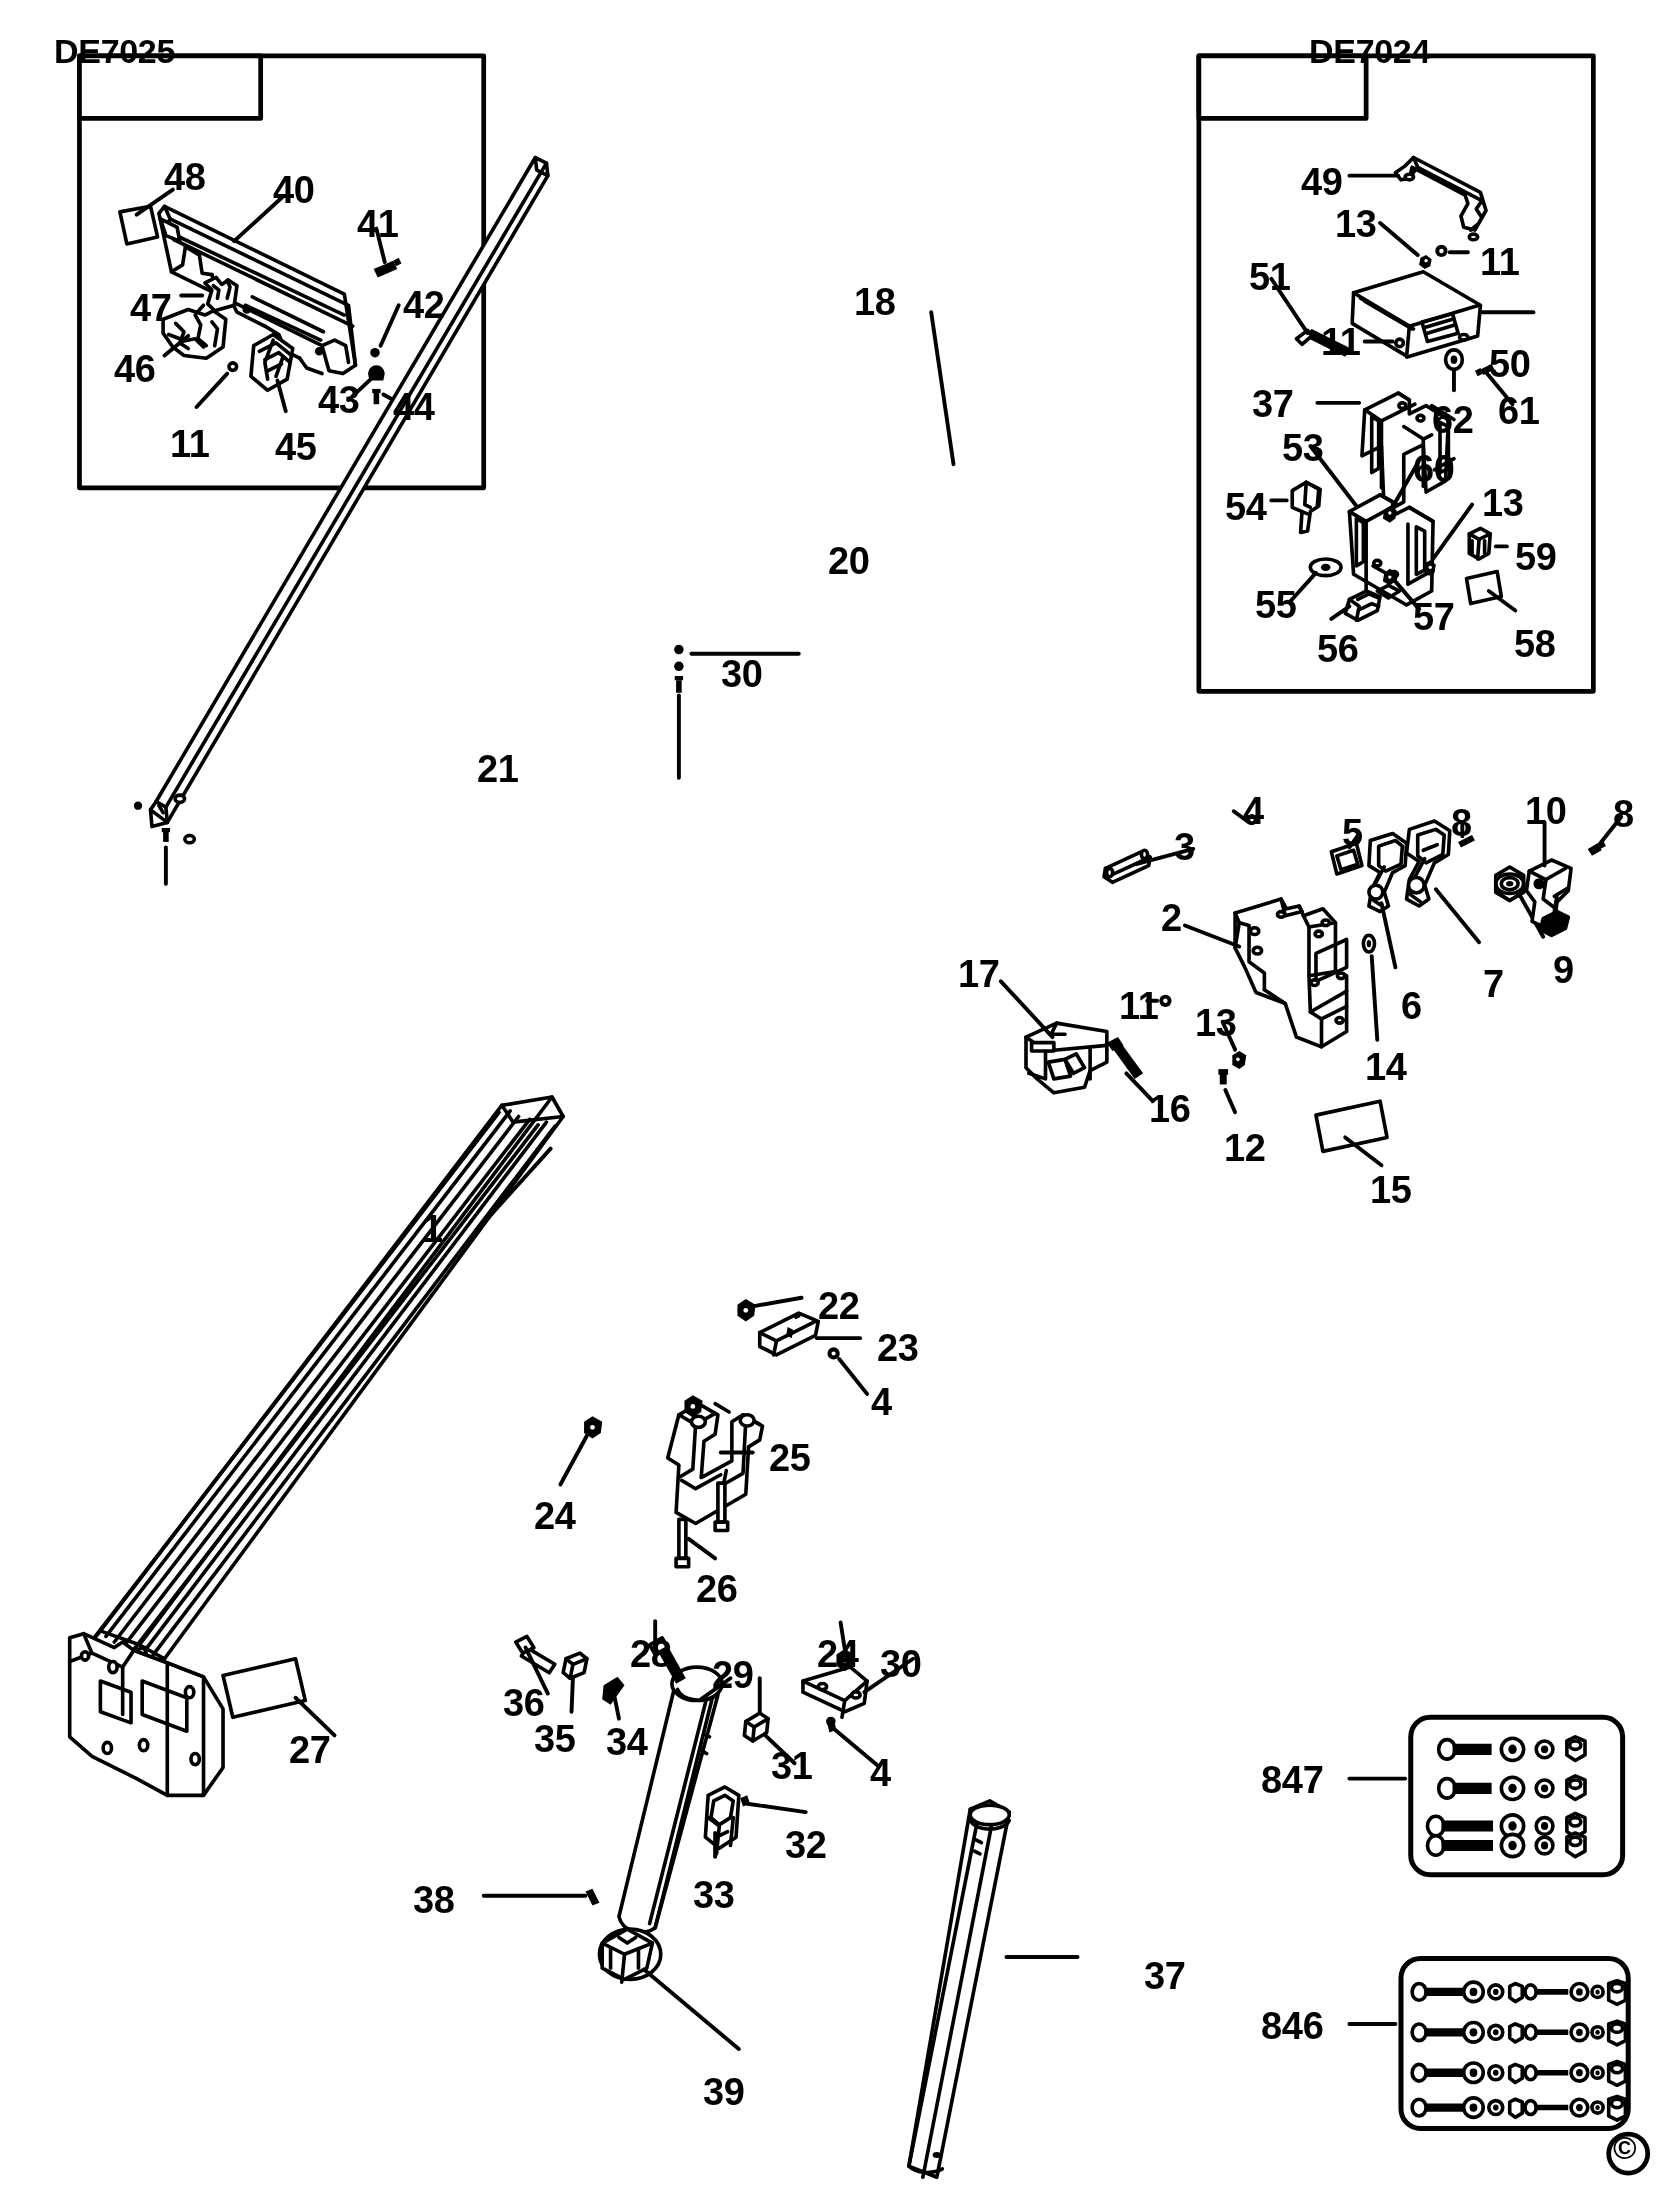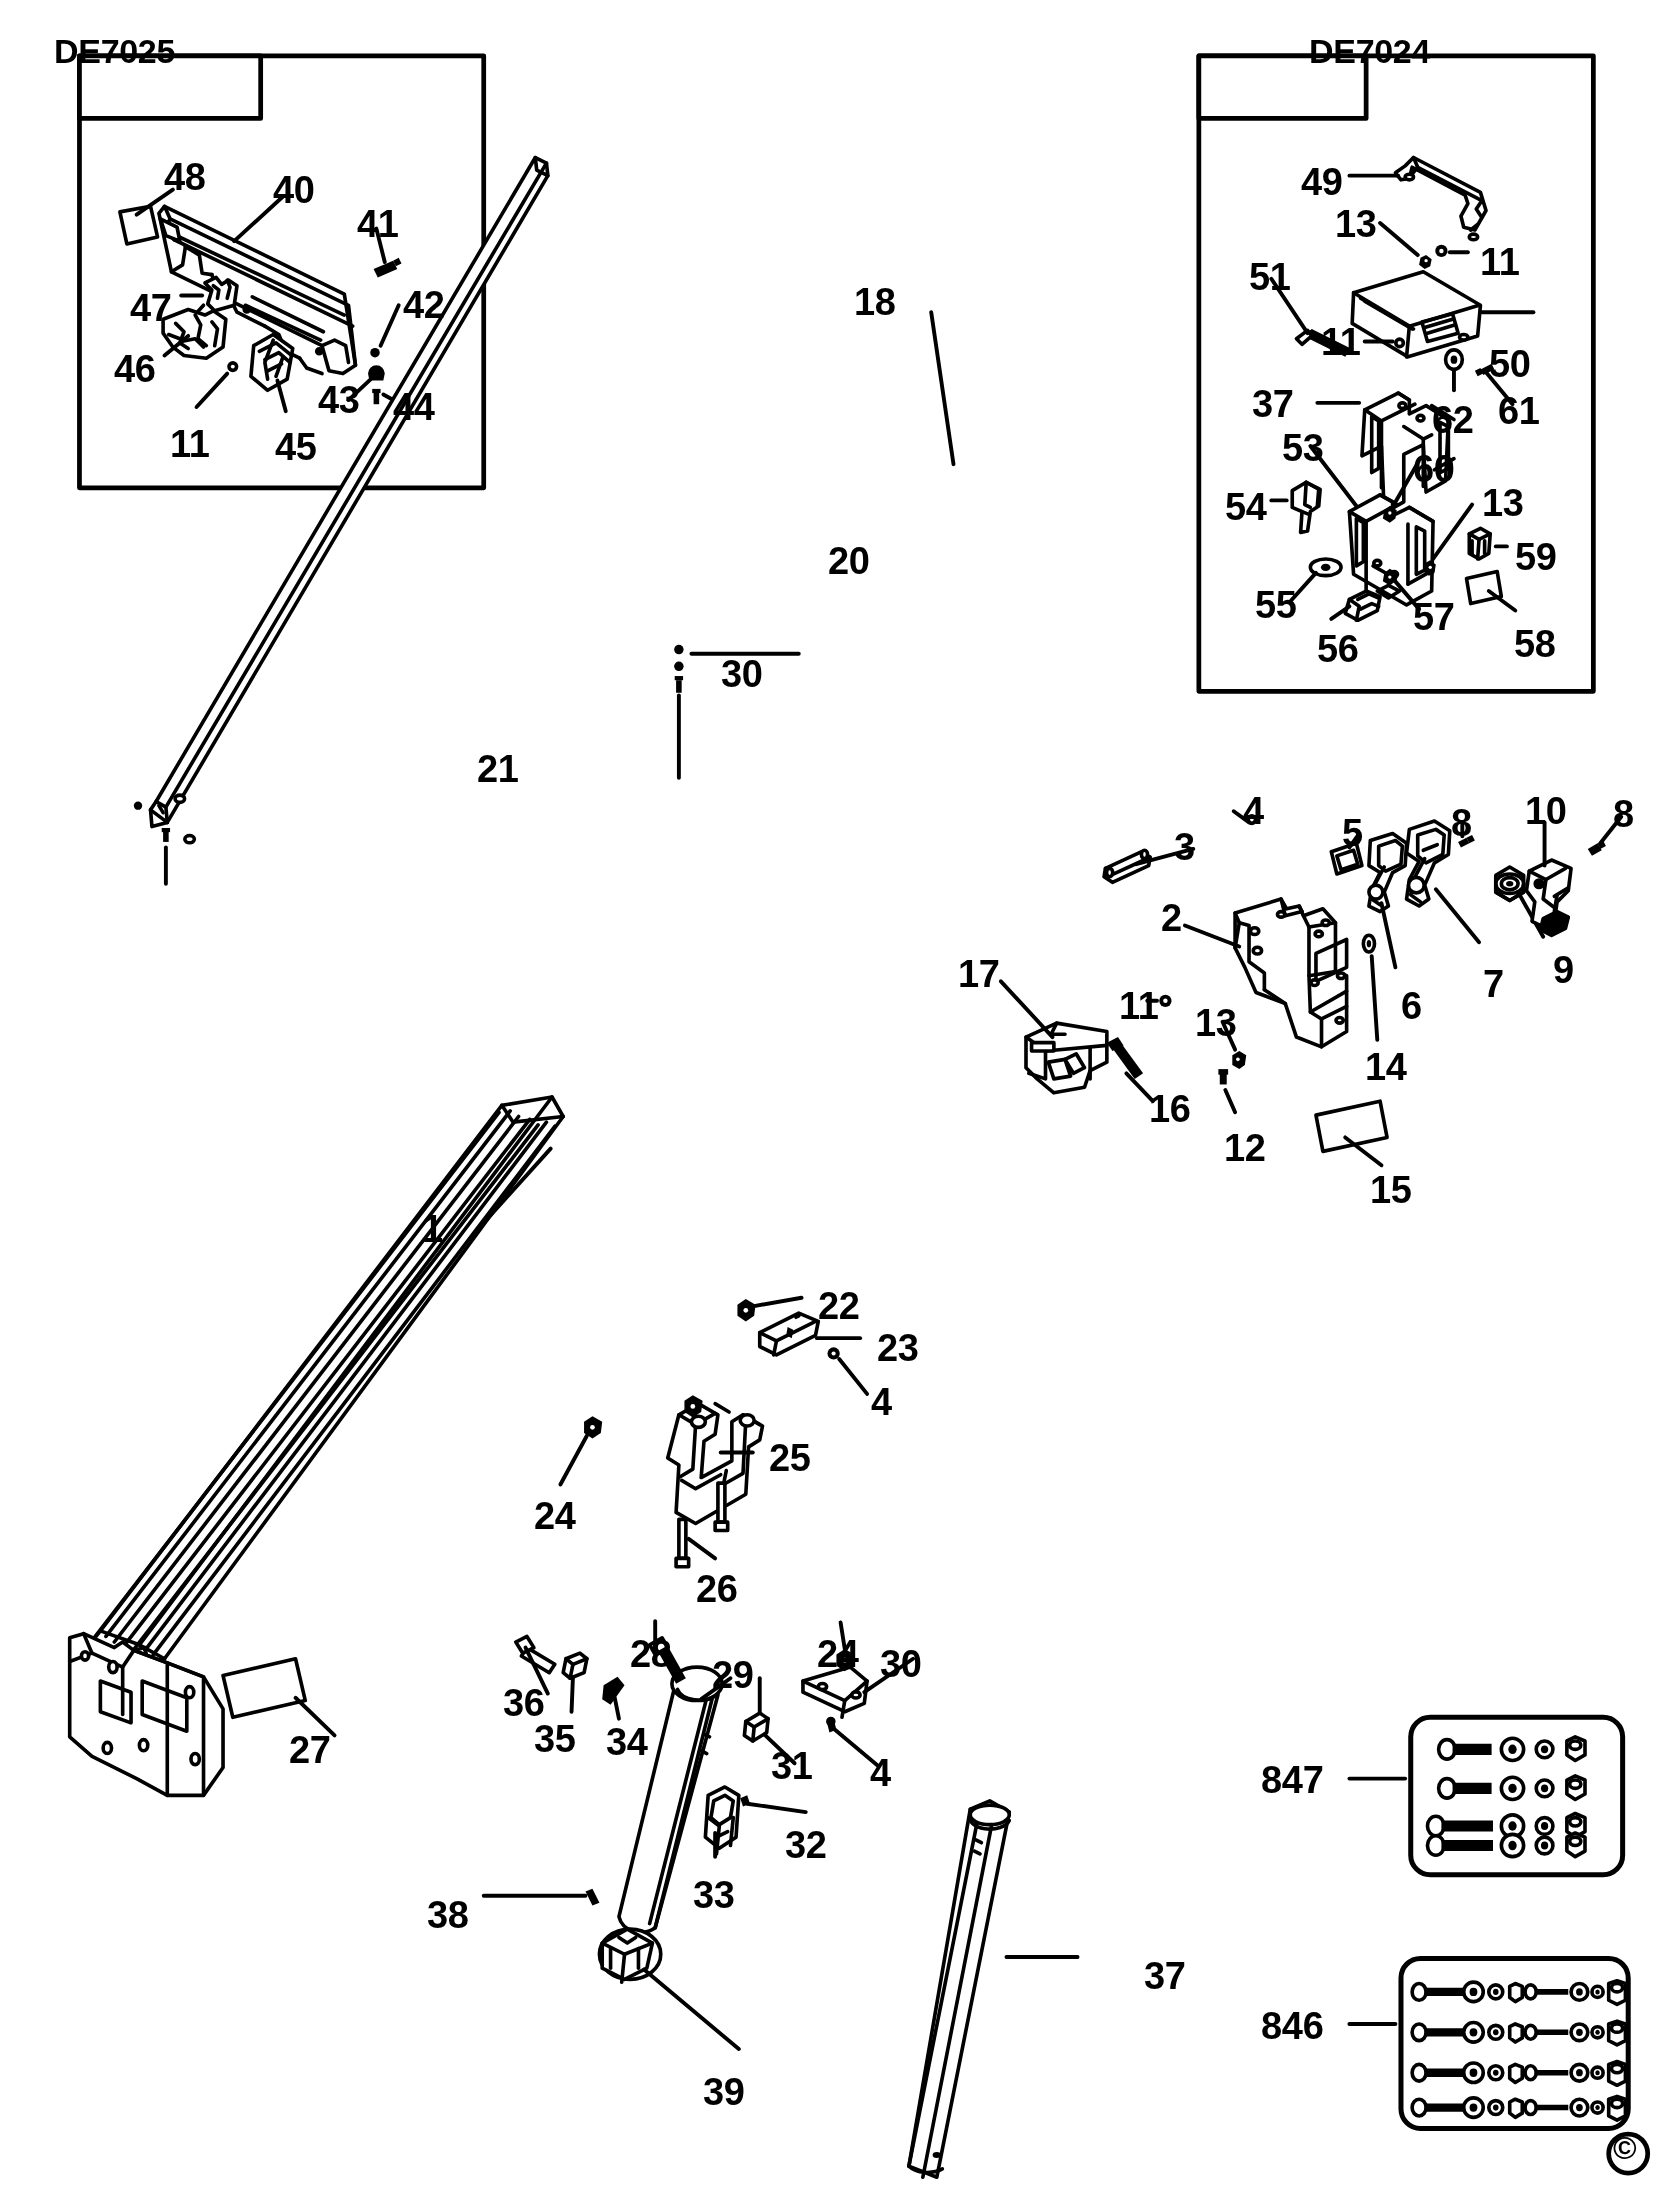--- a/index.html
+++ b/index.html
@@ -828,21 +828,21 @@
       <div class="lbl callout" style="left: 817px; top: 1635px;">24</div>
       <div class="lbl callout" style="left: 712px; top: 1656px;">29</div>
       <div class="lbl callout" style="left: 880px; top: 1645px;">30</div>
       <div class="lbl callout" style="left: 503px; top: 1684px;">36</div>
       <div class="lbl callout" style="left: 534px; top: 1720px;">35</div>
       <div class="lbl callout" style="left: 606px; top: 1723px;">34</div>
       <div class="lbl callout" style="left: 771px; top: 1747px;">31</div>
       <div class="lbl callout" style="left: 870px; top: 1754px;">4</div>
       <div class="lbl callout" style="left: 785px; top: 1826px;">32</div>
       <div class="lbl callout" style="left: 693px; top: 1876px;">33</div>
-      <div class="lbl callout" style="left: 427px; top: 1881px; margin-top: 15px;">38</div>
+      <div class="lbl callout" style="left: 413px; top: 1881px;">38</div>
       <div class="lbl callout" style="left: 703px; top: 2073px;">39</div>
       <div class="lbl callout" style="left: 1144px; top: 1957px;">37</div>
       <div class="lbl callout" style="left: 1261px; top: 1761px;">847</div>
       <div class="lbl callout" style="left: 1261px; top: 2007px; text-align: center;">846</div>
     </div>
 
 <div class="lbl panel-title" style="left:54px;top:34px;">DE7025</div>
 <div class="lbl panel-title" style="left:1309px;top:34px;">DE7024</div>
 <div class="lbl copy" style="left:1613px;top:2132px;">©</div>
 

